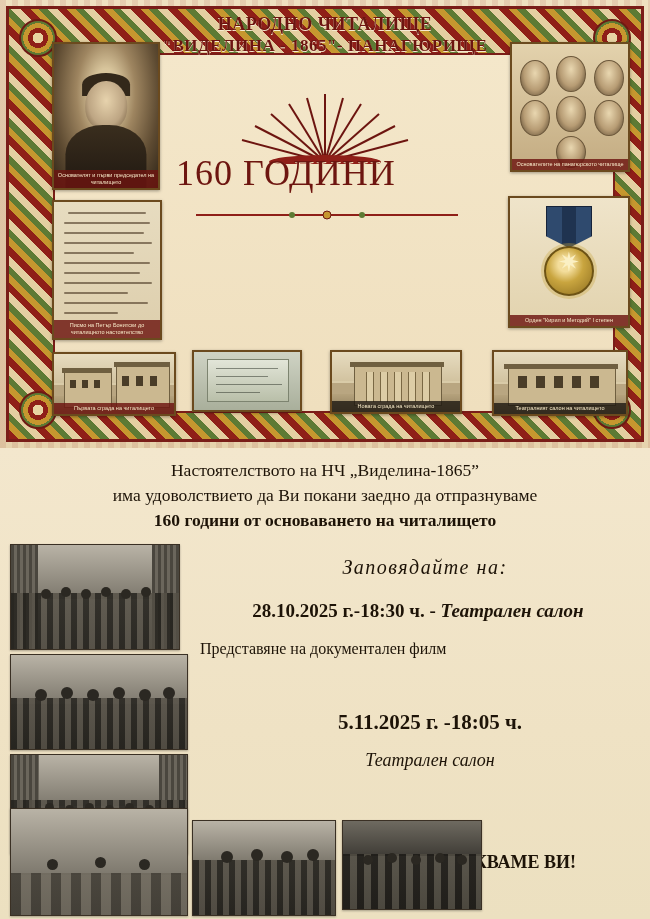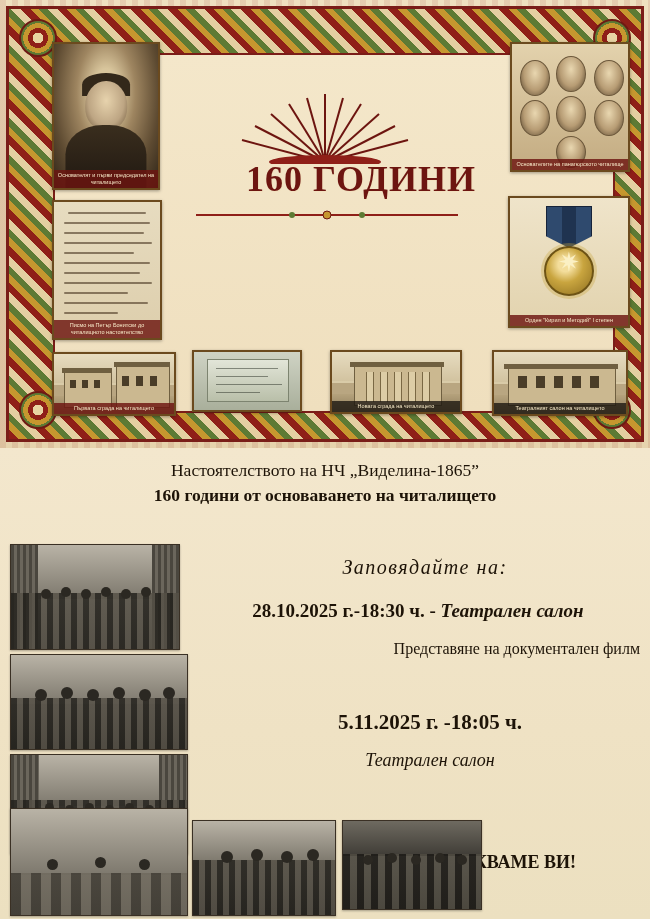--- a/index.html
+++ b/index.html
@@ -87,25 +87,25 @@
   
   .sun {
     position: absolute;
     left: 232px; top: 92px;
     width: 186px; height: 72px;
     z-index: 5;
   }
 
   .big-160 {
     position: absolute;
-    left: 176px; top: 158px;
+    left: 176px; top: 152px;
     width: 300px;
-    text-align: right;
+    text-align: left;
     font-size: 36px;
-    font-weight: bold;
+    font-weight: normal;
     color: #6d1510;
     letter-spacing: 1px;
     z-index: 6;
     text-shadow: 1px 1px 0 #f2e2bf;
   }
   .divider-orn {
     position: absolute;
     left: 196px; top: 206px;
     width: 262px; height: 10px;
     z-index: 6;
@@ -287,21 +287,21 @@
     letter-spacing: 1.5px;
   }
   .t-date1 {
     left: 196px; top: 152px; width: 444px;
     text-align: center;
     font-size: 19px; font-weight: bold;
   }
   .t-date1 .ital { font-style: italic; font-weight: bold; }
   .t-film1 {
     left: 200px; top: 192px; width: 440px;
-    text-align: right; font-size: 16px;
+    text-align: left; font-size: 16px;
   }
   .t-film2 {
     left: 186px; top: 222px; width: 456px;
     text-align: center; font-size: 16px; font-weight: bold;
   }
   .t-date2 {
     left: 230px; top: 262px; width: 400px;
     text-align: center; font-size: 21px; font-weight: bold;
   }
   .t-salon {
@@ -355,20 +355,24 @@
 
   <div class="top-panel">
     <div class="orn-frame">
       <div class="orn-inner"></div>
       <div class="rosette tl"></div>
       <div class="rosette tr"></div>
       <div class="rosette bl"></div>
       <div class="rosette br"></div>
     </div>
 
+    <div class="hdr-title">
+      <div>НАРОДНО ЧИТАЛИЩЕ</div>
+      <div class="l2">"ВИДЕЛИНА - 1865"- ПАНАГЮРИЩЕ</div>
+    </div>
 
     <div class="sun">
       <svg width="186" height="72" viewBox="0 0 186 72">
         <g stroke="#6d1510" stroke-width="2" fill="#c6972f">
           <path d="M93 70 L93 2"></path>
           <path d="M93 70 L75 6"></path>
             <path d="M93 70 L111 6"></path>
           <path d="M93 70 L57 12"></path>
             <path d="M93 70 L129 12"></path>
           <path d="M93 70 L39 22"></path>
@@ -501,20 +505,21 @@
         <div class="win" style="left:96px; top:24px; width:9px; height:12px;"></div>
       </div>
       <div class="cap dark">Театралният салон на читалището</div>
     </div>
   </div>
 
   <div class="bottom">
 
     <div class="btext t-1">
       <div>Настоятелството на НЧ „Виделина-1865”</div>
+      <div>има удоволствието да Ви покани заедно да отпразнуваме</div>
       <div class="b">160 години от основаването на читалището</div>
     </div>
 
     <div class="btext t-zapovyadayte">Заповядайте  на:</div>
 
     <div class="btext t-date1">
       <span>28.10.2025 г.-18:30 ч. -</span>
       <span class="ital">Театрален салон</span>
     </div>
 

